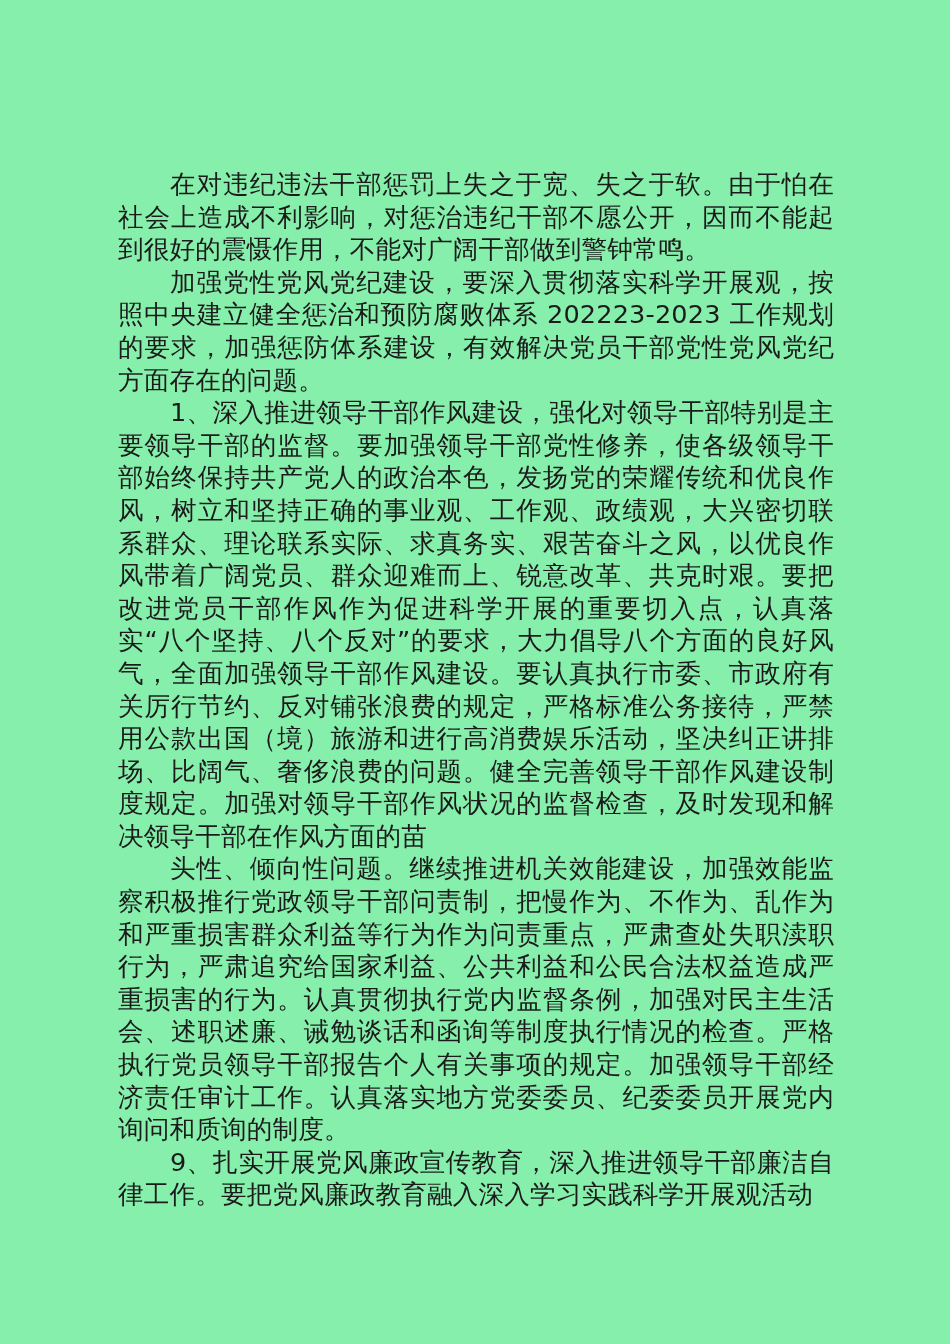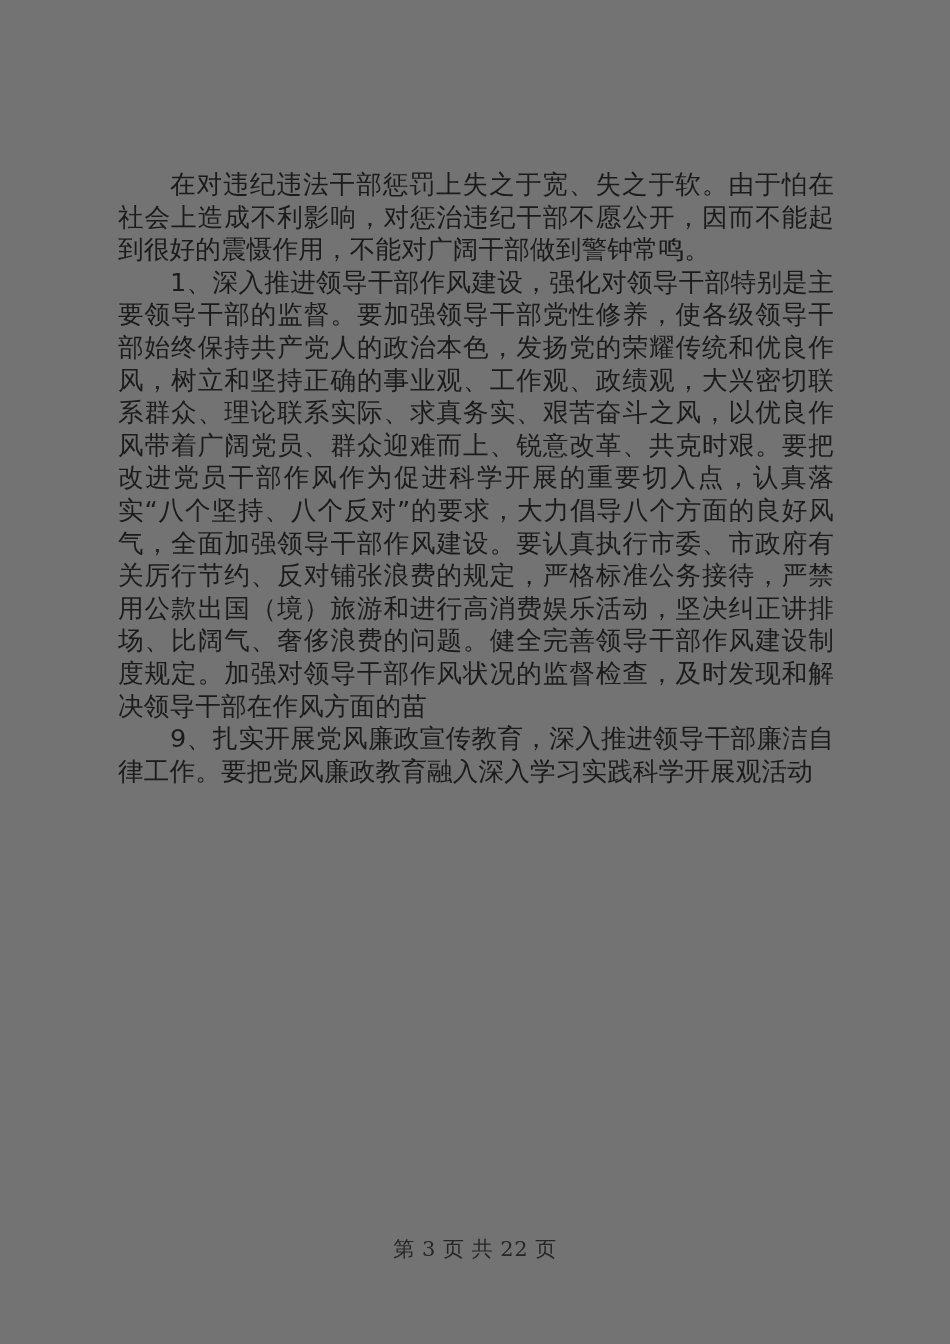--- a/index.html
+++ b/index.html
@@ -7,21 +7,21 @@
     margin: 0;
     padding: 0;
     background: #ffffff;
   }
 
   .page {
     position: relative;
     width: 950px;
     height: 1344px;
     margin: 0 auto;
-    background: #737373;
+    background: #86efac;
     overflow: hidden;
     box-sizing: border-box;
   }
 
   
   .doc-body {
     position: absolute;
     left: 118px;
     top: 168px;
     width: 716px;
@@ -59,19 +59,20 @@
     letter-spacing: 0.5px;
   }
 </style>
 </head>
 <body>
 
 <div class="page">
 
   <div class="doc-body">
     <p class="doc-paragraph">在对违纪违法干部惩罚上失之于宽、失之于软。由于怕在社会上造成不利影响，对惩治违纪干部不愿公开，因而不能起到很好的震慑作用，不能对广阔干部做到警钟常鸣。</p>
+    <p class="doc-paragraph">加强党性党风党纪建设，要深入贯彻落实科学开展观，按照中央建立健全惩治和预防腐败体系 202223-2023 工作规划的要求，加强惩防体系建设，有效解决党员干部党性党风党纪方面存在的问题。</p>
     <p class="doc-paragraph">1、深入推进领导干部作风建设，强化对领导干部特别是主要领导干部的监督。要加强领导干部党性修养，使各级领导干部始终保持共产党人的政治本色，发扬党的荣耀传统和优良作风，树立和坚持正确的事业观、工作观、政绩观，大兴密切联系群众、理论联系实际、求真务实、艰苦奋斗之风，以优良作风带着广阔党员、群众迎难而上、锐意改革、共克时艰。要把改进党员干部作风作为促进科学开展的重要切入点，认真落实“八个坚持、八个反对”的要求，大力倡导八个方面的良好风气，全面加强领导干部作风建设。要认真执行市委、市政府有关厉行节约、反对铺张浪费的规定，严格标准公务接待，严禁用公款出国（境）旅游和进行高消费娱乐活动，坚决纠正讲排场、比阔气、奢侈浪费的问题。健全完善领导干部作风建设制度规定。加强对领导干部作风状况的监督检查，及时发现和解决领导干部在作风方面的苗</p>
+    <p class="doc-paragraph">头性、倾向性问题。继续推进机关效能建设，加强效能监察积极推行党政领导干部问责制，把慢作为、不作为、乱作为和严重损害群众利益等行为作为问责重点，严肃查处失职渎职行为，严肃追究给国家利益、公共利益和公民合法权益造成严重损害的行为。认真贯彻执行党内监督条例，加强对民主生活会、述职述廉、诫勉谈话和函询等制度执行情况的检查。严格执行党员领导干部报告个人有关事项的规定。加强领导干部经济责任审计工作。认真落实地方党委委员、纪委委员开展党内询问和质询的制度。</p>
     <p class="doc-paragraph">9、扎实开展党风廉政宣传教育，深入推进领导干部廉洁自律工作。要把党风廉政教育融入深入学习实践科学开展观活动</p>
   </div>
 
-  <div class="page-footer">第 3 页  共 22 页</div>
 
 </div>
 
 </body></html>

